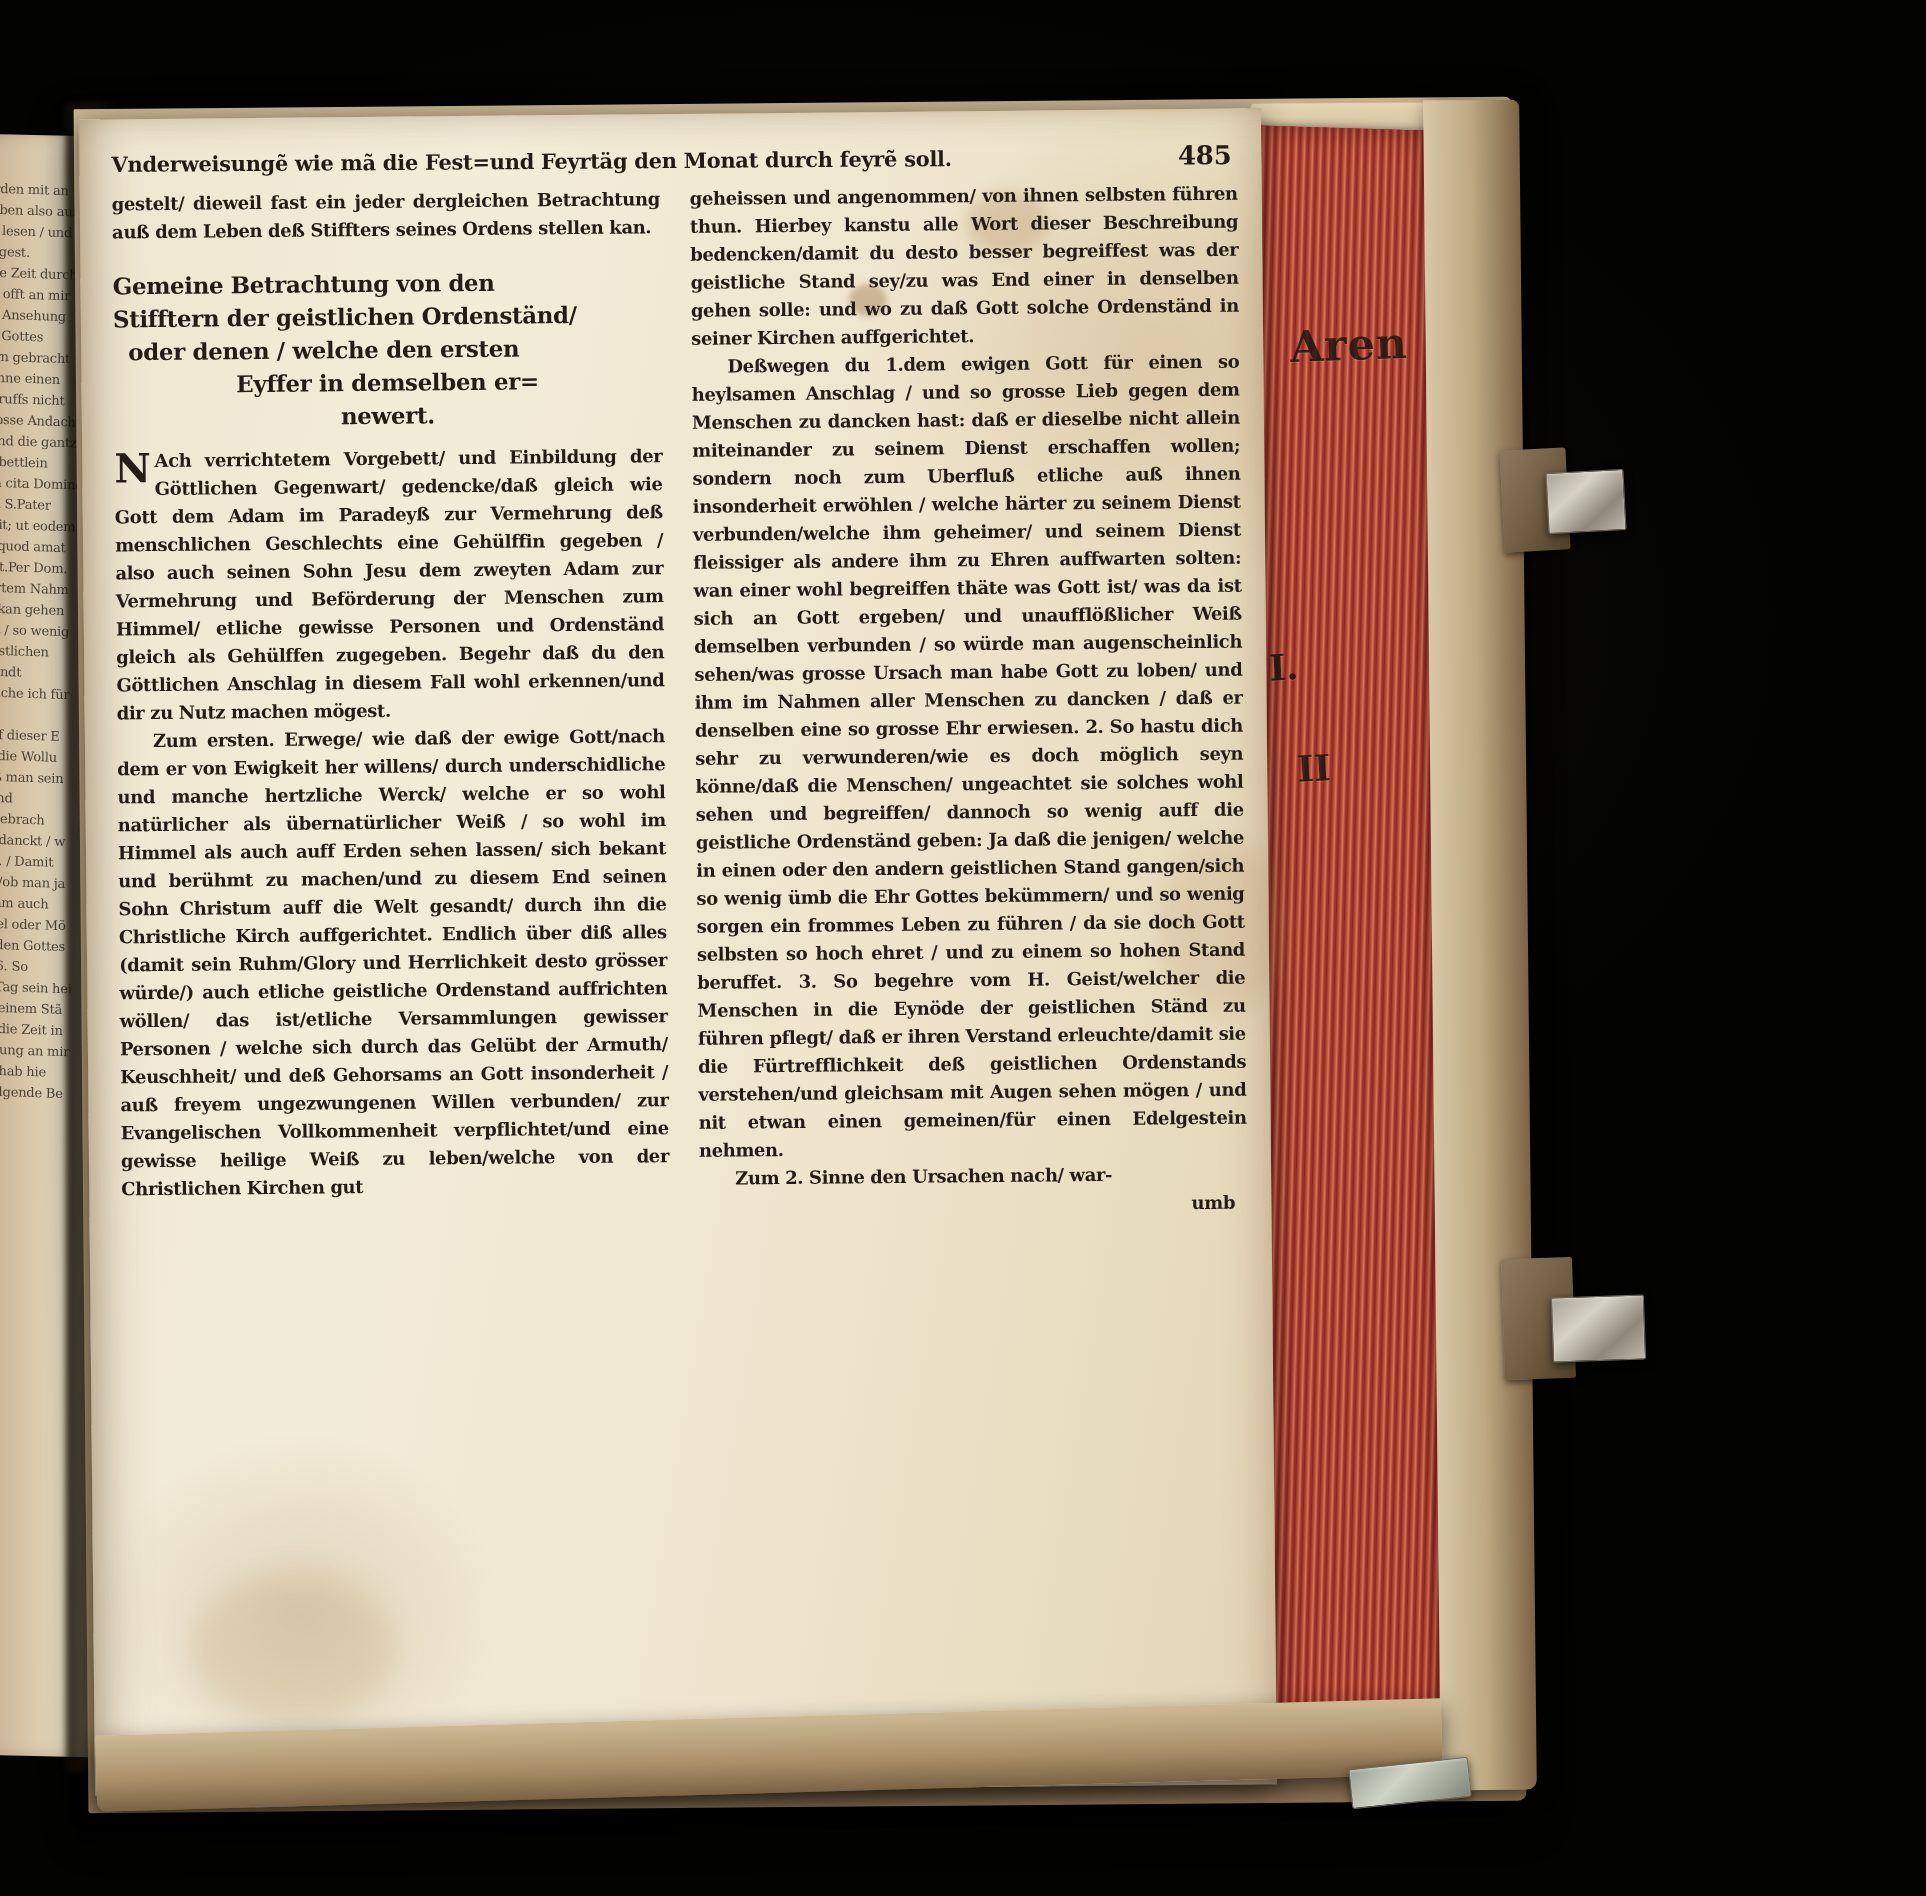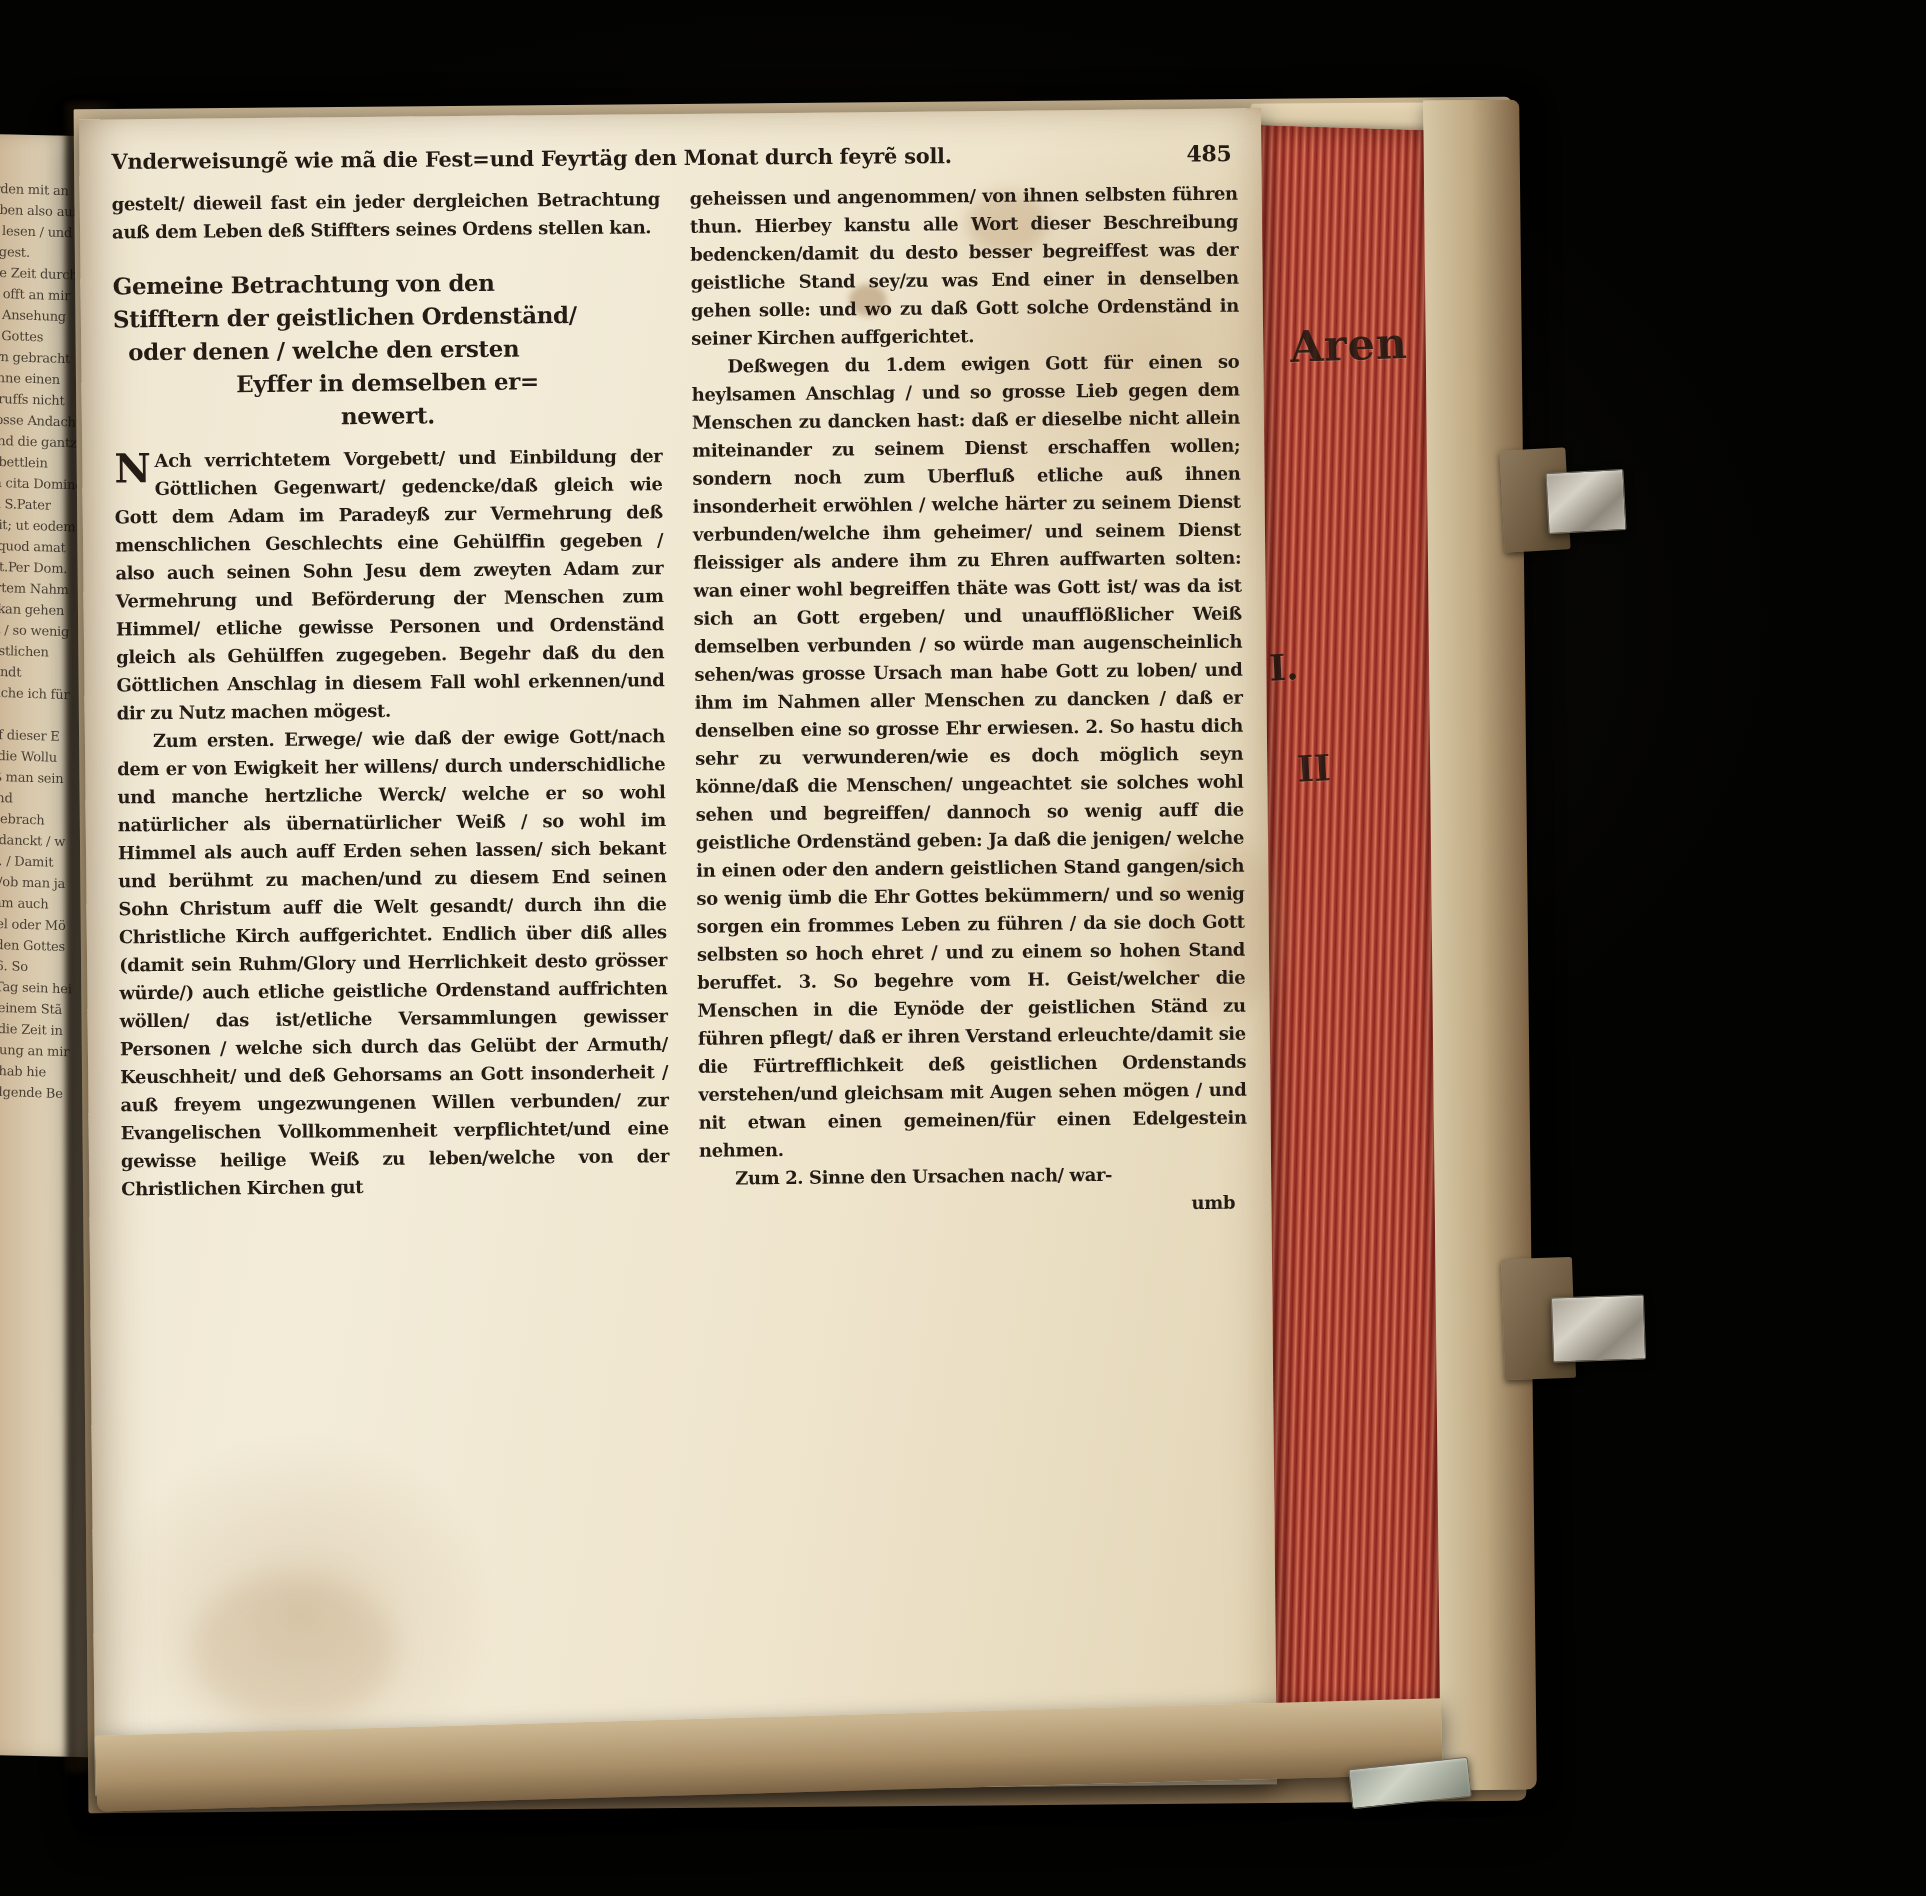--- a/index.html
+++ b/index.html
@@ -135,21 +135,21 @@
     align-items: baseline;
     justify-content: space-between;
     color: #231b14;
     font-size: 21px;
     letter-spacing: -0.3px;
     font-family: "DejaVu Serif", serif;
     font-weight: 700;
     transform: rotate(0.15deg);
   }
   .running-head .rh-text { white-space: nowrap; }
-  .running-head .rh-folio { font-size: 22px; margin-left: 24px; }
+  .running-head .rh-folio { font-size: 26px; margin-left: 24px; }
 
   
   .columns {
     position: absolute;
     left: 32px; top: 71px;
     width: 1127px; height: 1552px;
     display: flex;
     gap: 30px;
   }
   .col {

